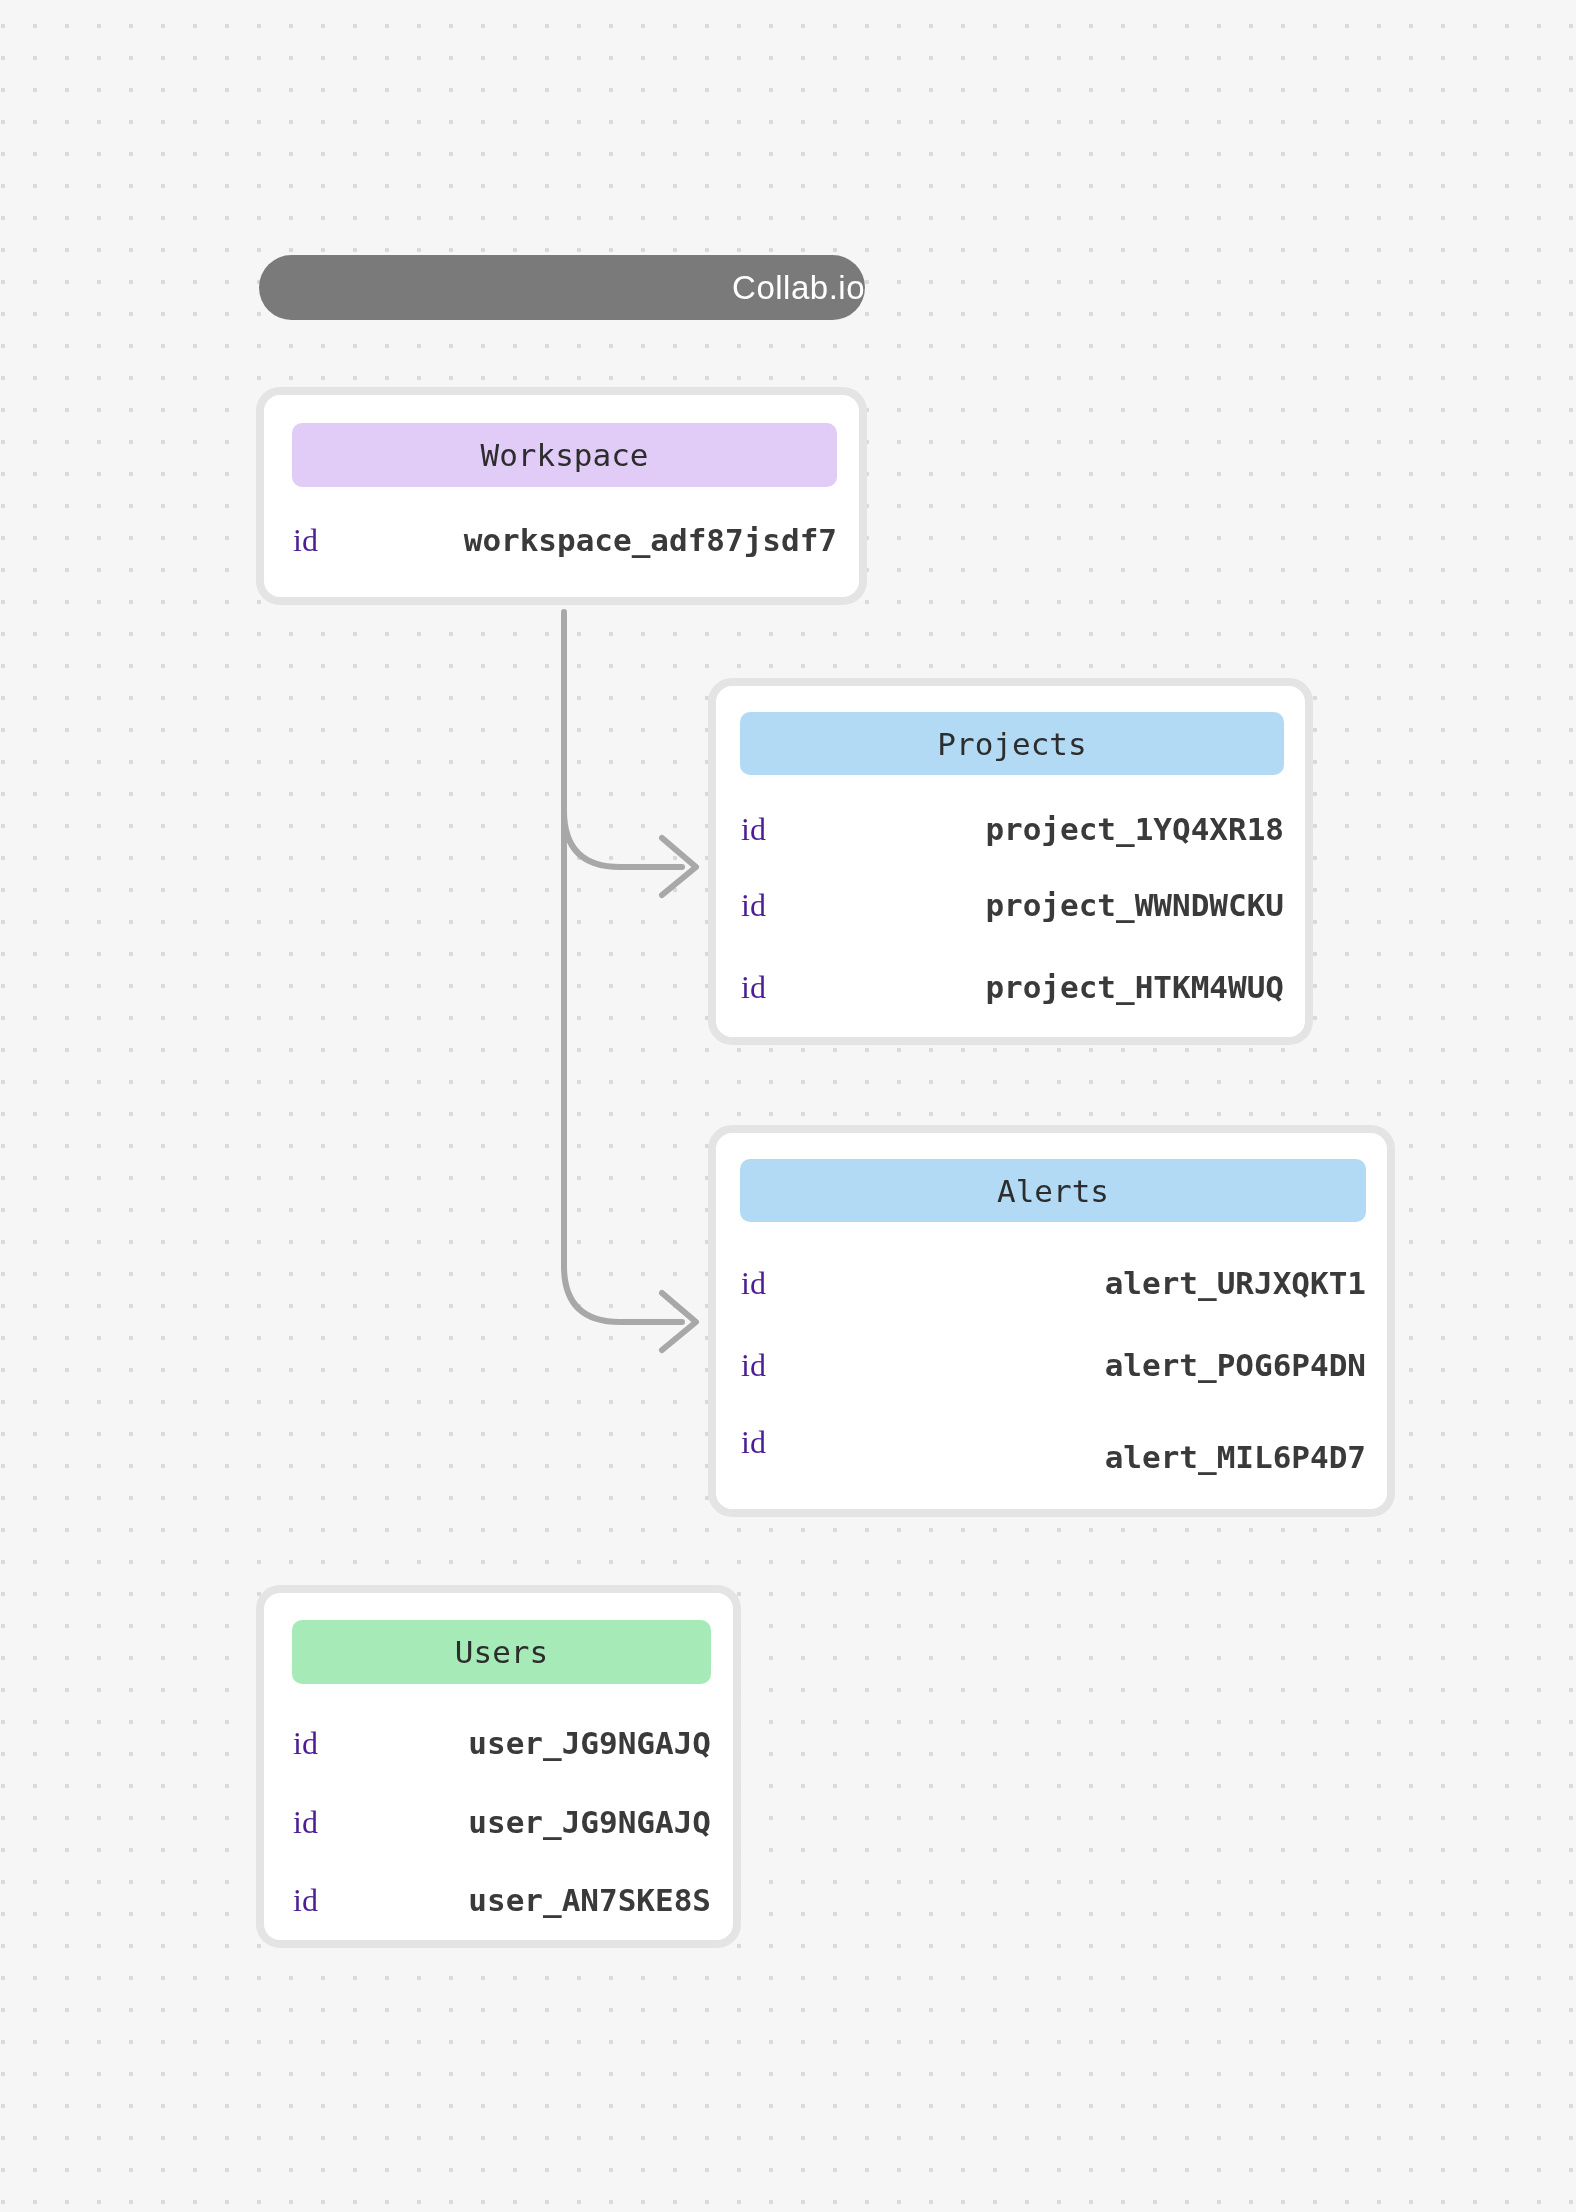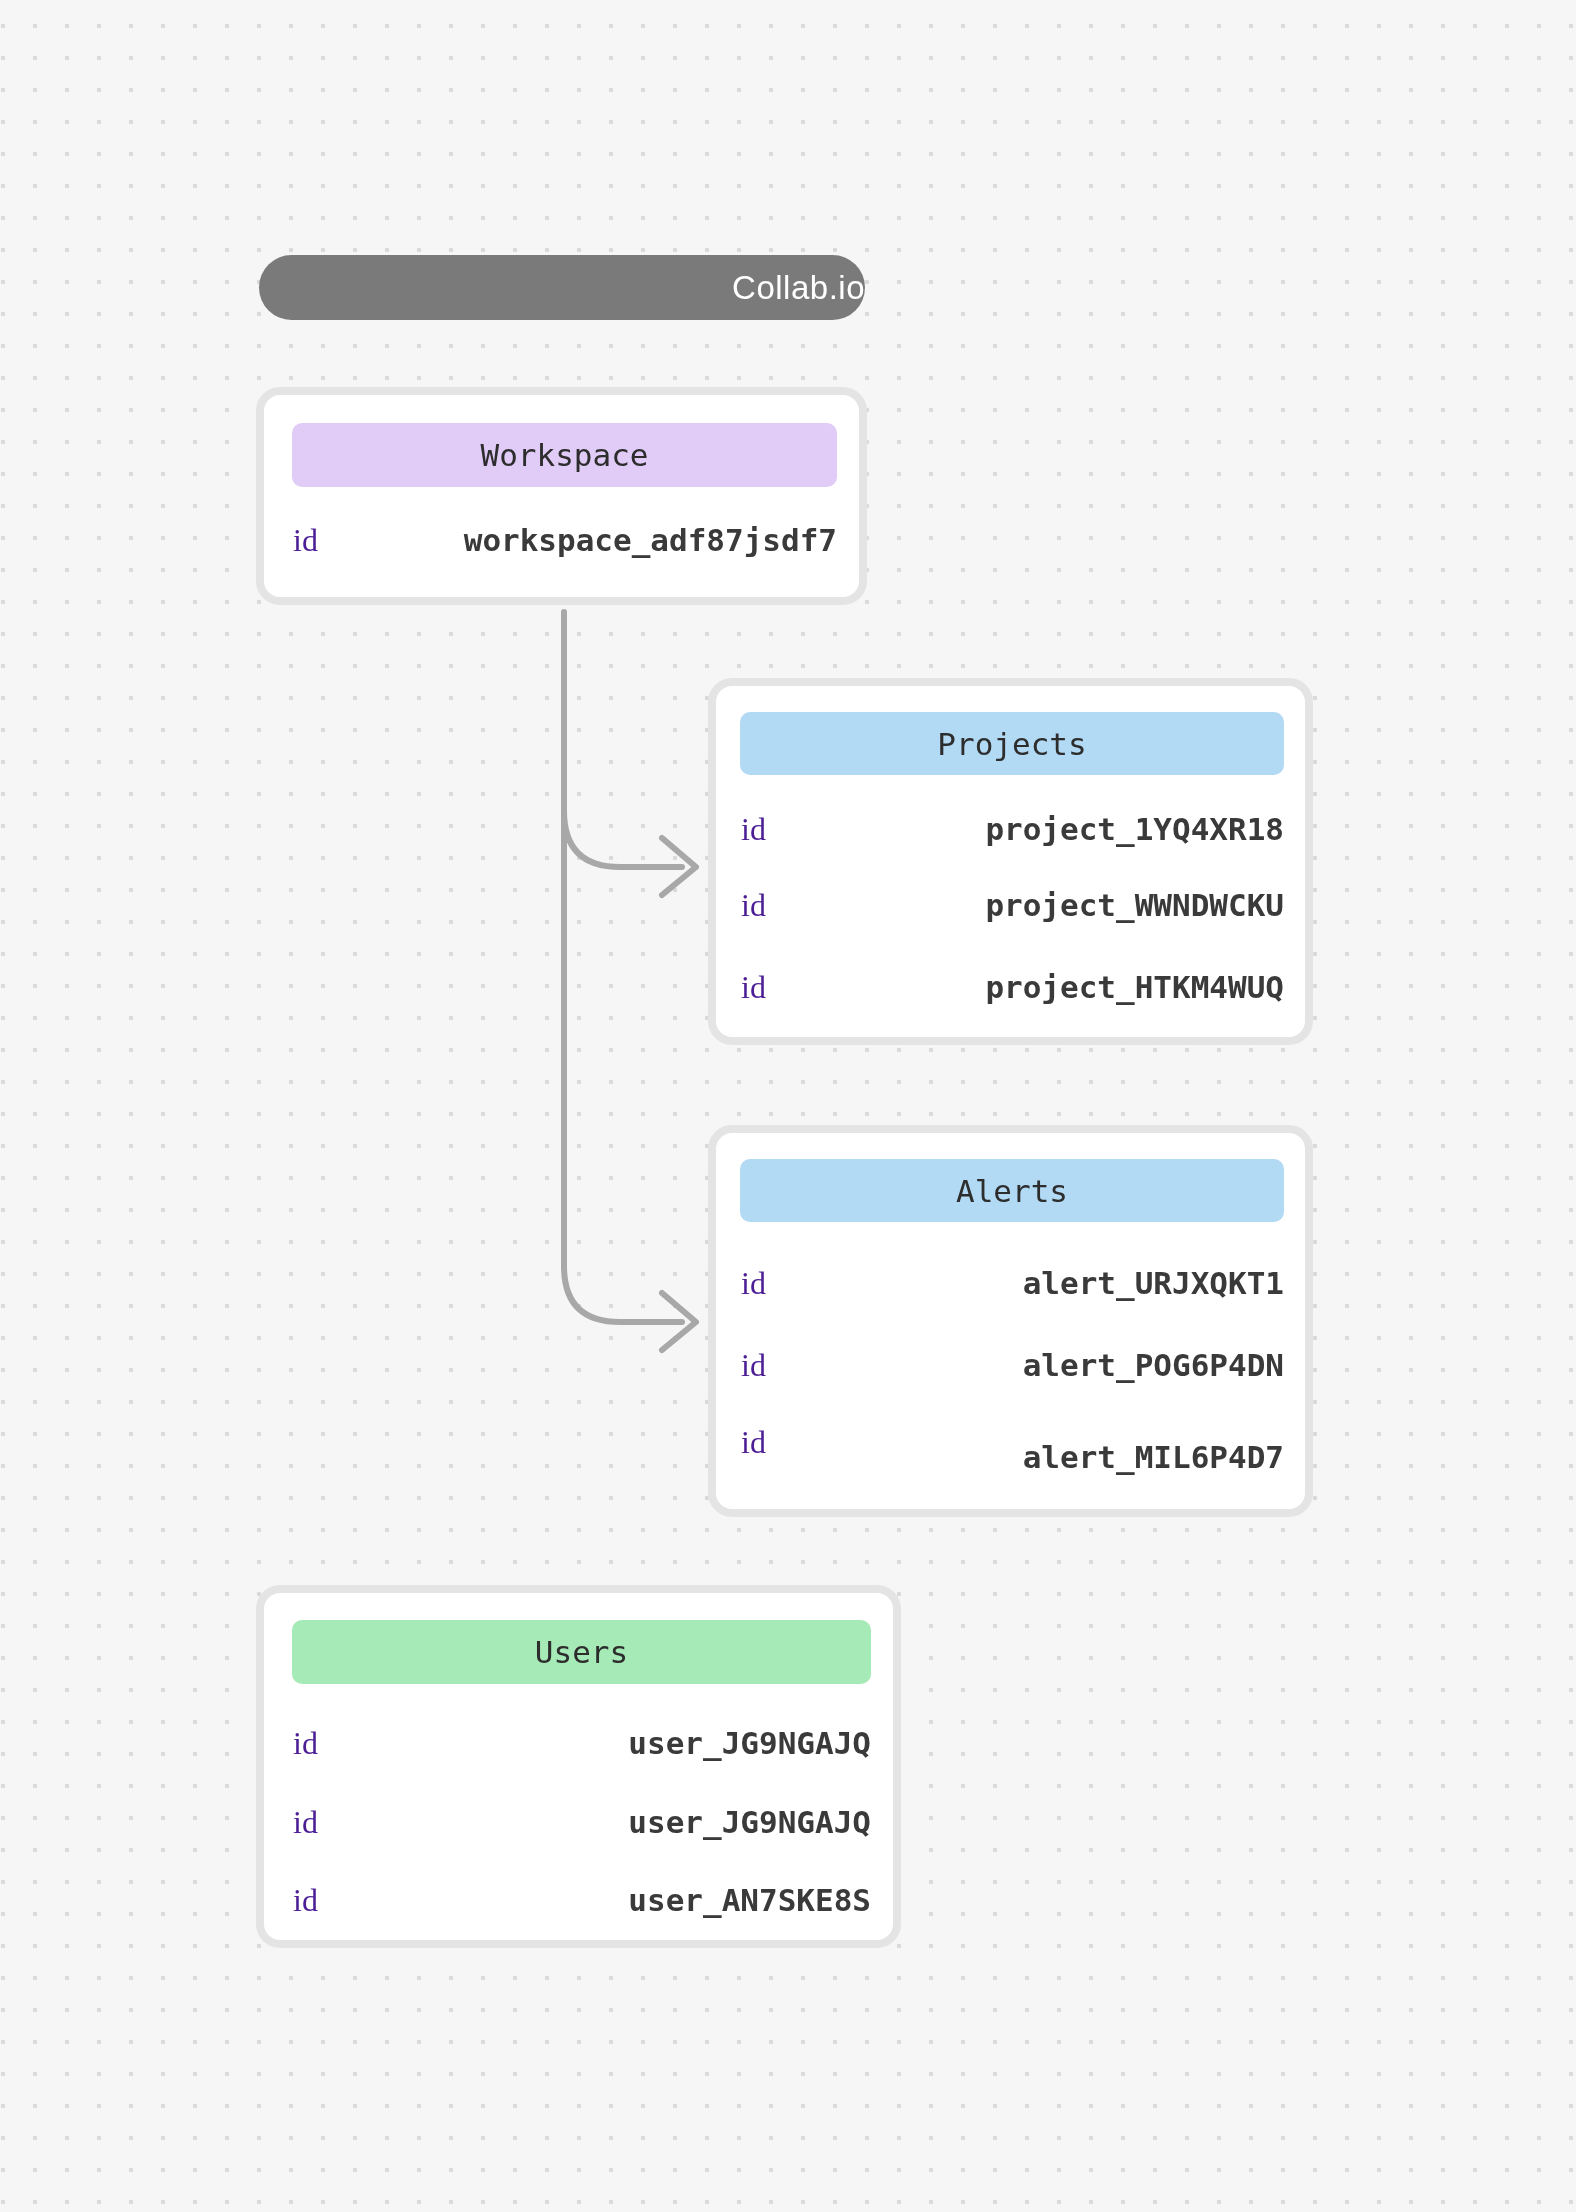--- a/index.html
+++ b/index.html
@@ -45,22 +45,22 @@
   .card {
     position: absolute;
     box-sizing: border-box;
     background: #ffffff;
     border: 8px solid #e4e4e4;
     border-radius: 24px;
     padding-left: 40px;
   }
   .card-workspace { left: 256px; top: 387px;  width: 611px; height: 218px; }
   .card-projects  { left: 708px; top: 678px;  width: 605px; height: 367px; }
-  .card-alerts    { left: 708px; top: 1125px; width: 605px; height: 392px; }
-  .card-users     { left: 256px; top: 1585px; width: 645px; height: 363px; }
+  .card-alerts    { left: 708px; top: 1125px; width: 687px; height: 392px; }
+  .card-users     { left: 256px; top: 1585px; width: 485px; height: 363px; }
 
   .card-header {
     position: absolute;
     border-radius: 10px;
     display: flex;
     align-items: center;
     justify-content: center;
     font-family: "DejaVu Sans Mono", monospace;
     font-size: 31px;
     font-weight: 500;

